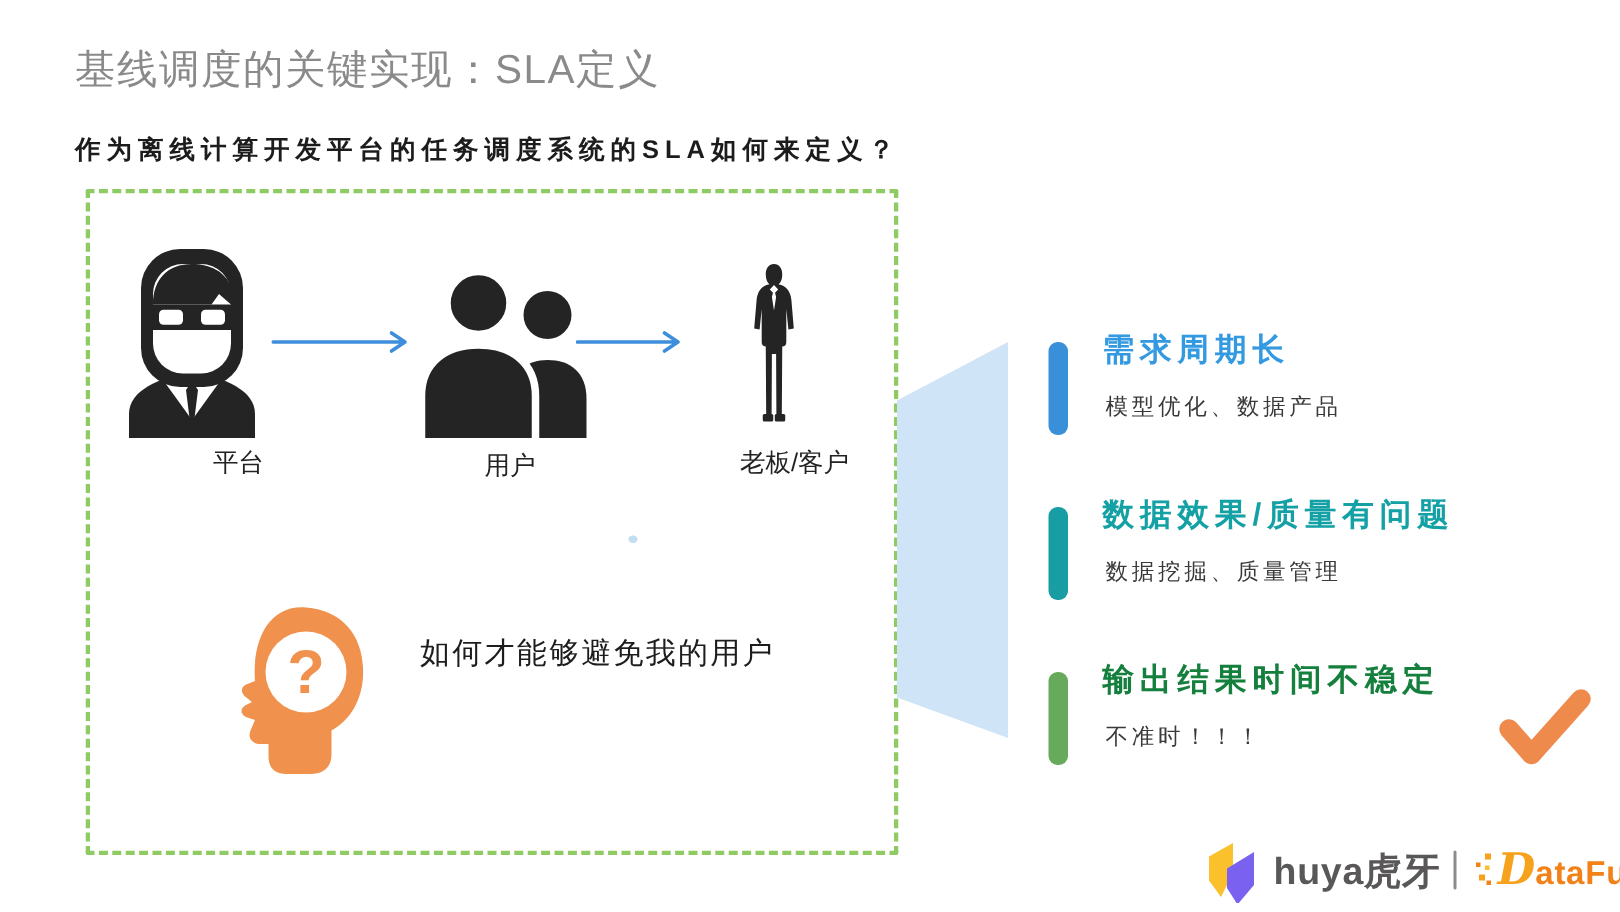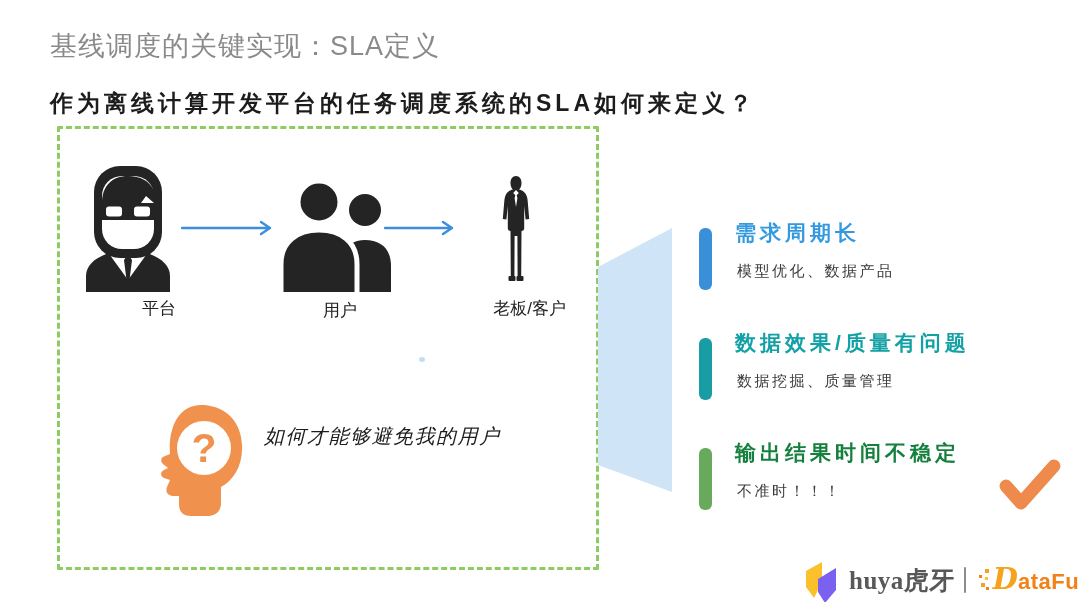--- a/index.html
+++ b/index.html
@@ -1,30 +1,30 @@
 <!DOCTYPE html>
 <html style="--title-gray: #8a8a8a; --ink: #1c1c1c; --border-green: #8ecb63; --arrow-blue: #3f8edc; --funnel-blue: #cfe4f6; --check-orange: #ef8a4d; --head-orange: #f0924d; --huya-yellow: #fbc12d; --huya-purple: #7b61f0; --huya-gray: #595757; --datafun-gold: #f6a21c; --datafun-orange: #f28118; --datafun-red: #e8512a;"><head>
 <meta charset="utf-8">
 <style>
   html,body{margin:0;padding:0;background:#ffffff;}
   .stage{position:relative;width:1080px;height:608px;background:#fff;overflow:hidden;
          font-family:"Liberation Sans","DejaVu Sans",sans-serif;padding-left:27px;}
   .abs{position:absolute;}
   .slide-title{left:50px;top:28px;font-size:27px;color:var(--title-gray);letter-spacing:1px;white-space:nowrap;}
-  .slide-subtitle{left:50px;top:88px;font-size:23px;font-weight:bold;color:var(--ink);letter-spacing:4px;white-space:nowrap;}
+  .slide-subtitle{left:50px;top:88px;font-size:17px;font-weight:bold;color:var(--ink);letter-spacing:4px;white-space:nowrap;}
   .scenario-box{left:57px;top:126px;width:536px;height:438px;border:3px dashed var(--border-green);border-radius:2px;}
   .node-label{font-size:17px;color:#222;text-align:right;white-space:nowrap;}
-  .q-text{left:264px;top:421px;font-size:20px;line-height:31px;color:#1d1d1d;letter-spacing:1.5px;white-space:nowrap;font-style:italic;}
+  .q-text{left:280px;top:421px;font-size:20px;line-height:31px;color:#1d1d1d;letter-spacing:1.5px;white-space:nowrap;}
   .issue{left:699px;width:360px;height:100px;}
   .issue-bar{position:absolute;left:0;top:9px;width:13px;height:62px;border-radius:6px;}
   .issue-title{position:absolute;left:36px;top:0;font-size:21px;font-weight:bold;letter-spacing:4px;white-space:nowrap;}
   .issue-sub{position:absolute;left:38px;top:43px;font-size:15px;color:#3a3a3a;letter-spacing:2.5px;white-space:nowrap;}
   .speck{left:419px;top:357px;width:6px;height:5px;border-radius:50%;background:#aed3ee;opacity:.75;}
   .footer{left:800px;top:556px;height:48px;display:flex;align-items:center;}
-  .huya-text{font-size:25px;font-weight:bold;color:var(--huya-gray);margin-left:7px;letter-spacing:0.5px;white-space:nowrap;font-family:Liberation Serif, serif;}
+  .huya-text{font-size:25px;font-weight:bold;color:var(--huya-gray);margin-left:7px;letter-spacing:0.5px;white-space:nowrap;}
   .logo-divider{width:2px;height:26px;background:#8c8c8c;border-radius:1px;margin:0 11px 0 9px;}
   .df{display:flex;align-items:baseline;}
   .df-d{font-family:"DejaVu Serif","Liberation Serif",serif;font-style:italic;font-weight:bold;
         font-size:29px;color:var(--datafun-gold);line-height:1;}
   .df-rest{font-size:22px;font-weight:bold;color:var(--datafun-orange);letter-spacing:0.5px;}
   .fill-ink{fill:#242424;}
   .fill-funnel{fill:var(--funnel-blue);}
   .fill-head{fill:var(--head-orange);}
   .fill-huya-y{fill:var(--huya-yellow);}
   .fill-huya-p{fill:var(--huya-purple);}

